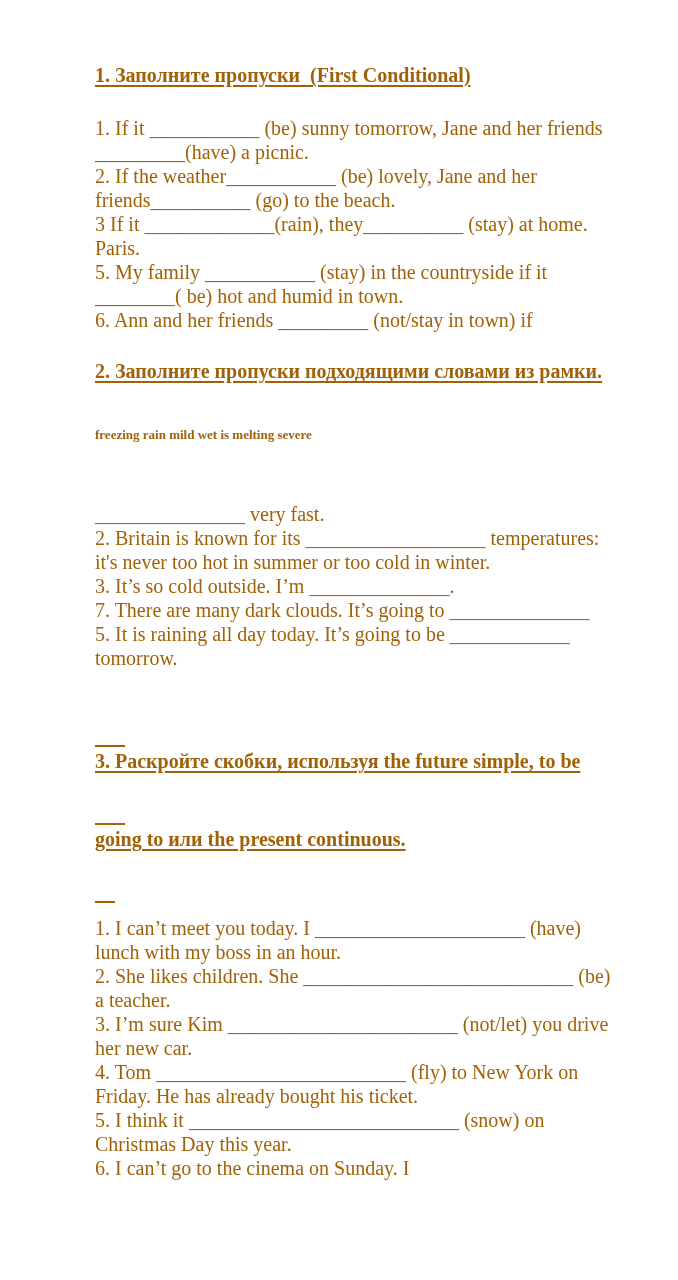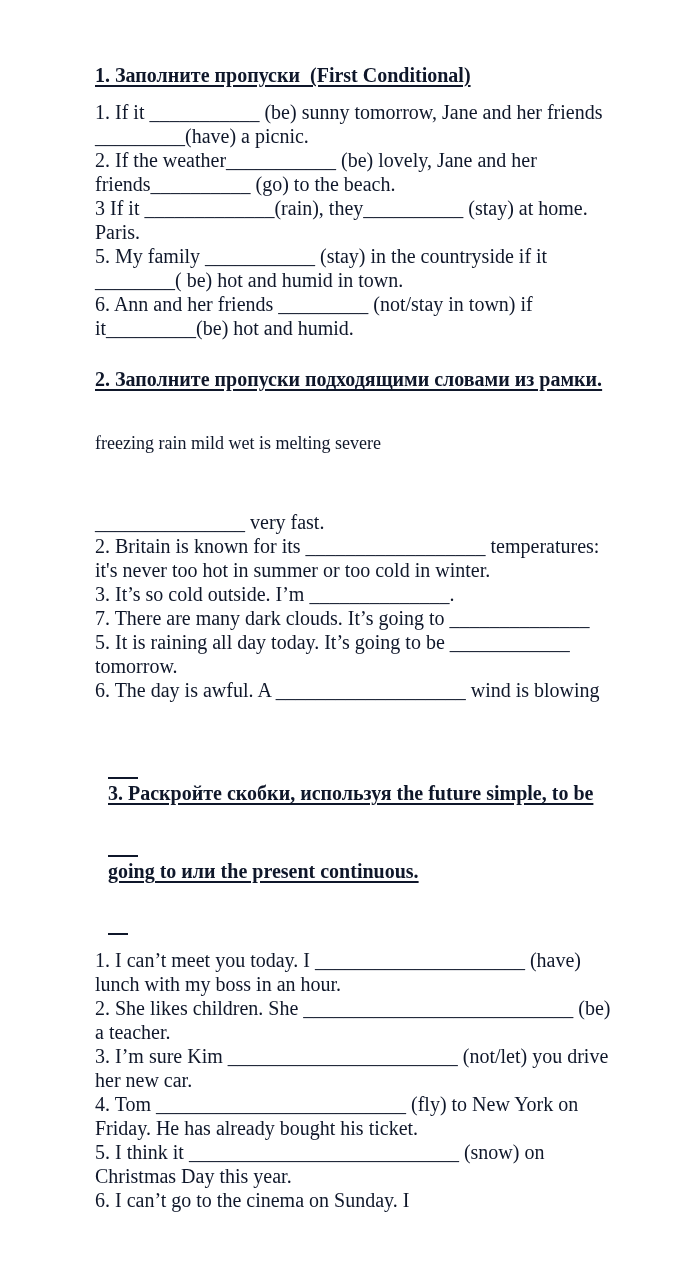--- a/index.html
+++ b/index.html
@@ -6,21 +6,21 @@
     margin: 0;
     padding: 0;
     background: #ffffff;
   }
   .page {
     position: relative;
     box-sizing: border-box;
     width: 678px;
     height: 1280px;
     background: #ffffff;
-    color: #0f172a;
+    color: #a16207;
     font-family: "Liberation Serif", "DejaVu Serif", serif;
     padding: 62px 30px 0 95px;
     overflow: hidden;
   }
   .ex-title {
     margin: 0;
     font-size: 20px;
     line-height: 26px;
     font-weight: bold;
     text-decoration: underline;
@@ -28,66 +28,64 @@
     text-underline-offset: 3px;
     white-space: pre;
   }
   .t-line { display: block; }
   .ex-body { margin: 0; }
   .line {
     font-size: 20px;
     line-height: 24px;
     white-space: pre;
   }
-  #ex1-body { margin-top: 12px; }
+  #ex1-body { margin-top: 28px; }
   #ex2-title { margin-top: 26px; }
   .word-bank {
     margin-top: 42px;
-    font-size: 18px;
+    font-size: 13px;
     line-height: 18px;
-    font-weight: normal;
+    font-weight: bold;
     white-space: pre;
   }
   #ex2-body { margin-top: 58px; }
-  #ex3-title { margin-top: 26px; margin-left: 13px; }
+  #ex3-title { margin-top: 26px; }
   #ex3-body { margin-top: 12px; }
 </style>
 </head>
 <body>
 
 <div class="page">
 
   <section>
     <h2 class="ex-title" id="ex1-title">1. Заполните пропуски  (First Conditional)</h2>
     <div class="ex-body" id="ex1-body">
       <div class="line">1. If it ___________ (be) sunny tomorrow, Jane and her friends</div>
       <div class="line">_________(have) a picnic.</div>
       <div class="line">2. If the weather___________ (be) lovely, Jane and her</div>
       <div class="line">friends__________ (go) to the beach.</div>
       <div class="line">3 If it _____________(rain), they__________ (stay) at home.</div>
       <div class="line">Paris.</div>
       <div class="line">5. My family ___________ (stay) in the countryside if it</div>
       <div class="line">________( be) hot and humid in town.</div>
       <div class="line">6. Ann and her friends _________ (not/stay in town) if</div>
-      <div class="line">it_________(be) hot and humid.</div>
     </div>
   </section>
 
   <section>
     <h2 class="ex-title" id="ex2-title">2. Заполните пропуски подходящими словами из рамки.</h2>
     <div class="word-bank">freezing rain mild wet is melting severe</div>
     <div class="ex-body" id="ex2-body">
       <div class="line">_______________ very fast.</div>
       <div class="line">2. Britain is known for its __________________ temperatures:</div>
       <div class="line">it's never too hot in summer or too cold in winter.</div>
       <div class="line">3. It’s so cold outside. I’m ______________.</div>
       <div class="line">7. There are many dark clouds. It’s going to ______________</div>
       <div class="line">5. It is raining all day today. It’s going to be ____________</div>
       <div class="line">tomorrow.</div>
-      <div class="line">6. The day is awful. A ___________________ wind is blowing</div>
     </div>
   </section>
 
   <section>
     <h2 class="ex-title" id="ex3-title">
       <span class="t-line">3. Раскройте скобки, используя the future simple, to be</span>
       <span class="t-line">going to или the present continuous.</span>
     </h2>
     <div class="ex-body" id="ex3-body">
       <div class="line">1. I can’t meet you today. I _____________________ (have)</div>

